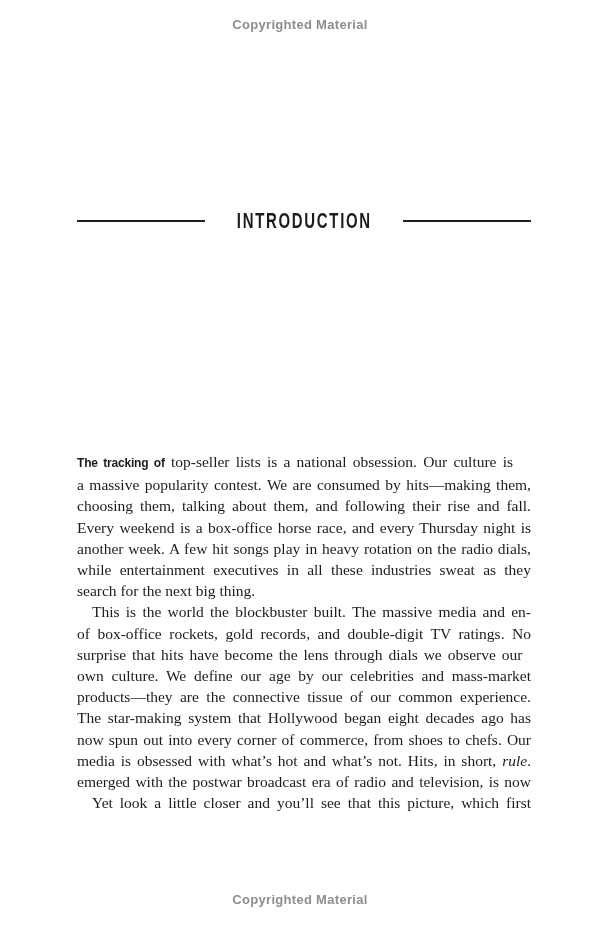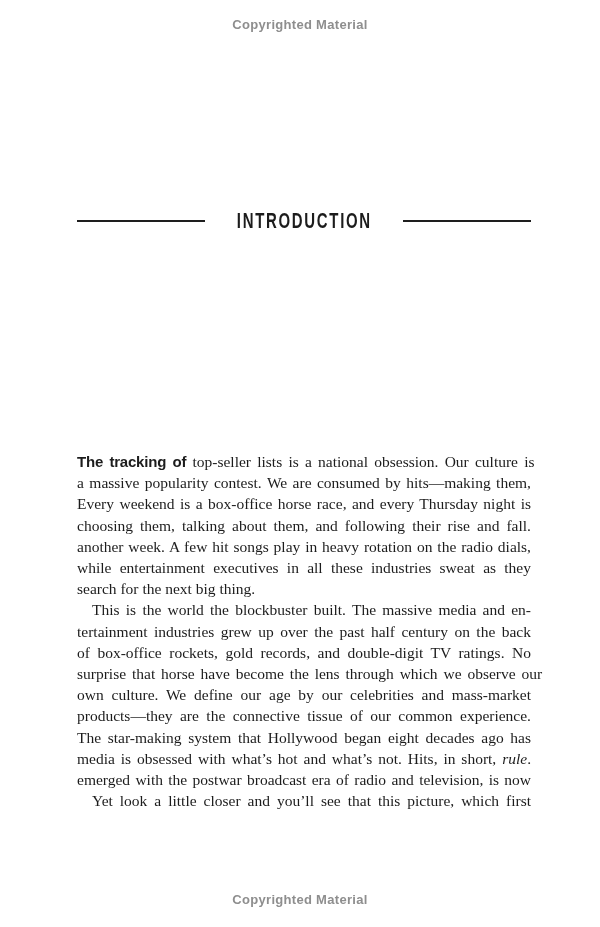--- a/index.html
+++ b/index.html
@@ -49,50 +49,50 @@
     color: #1c1c1c;
   }
   .line { white-space: nowrap; }
   .line.indent { padding-left: 15px; }
   .inner { display: inline-block; }
   .seg-normal { }
   .seg-italic { font-style: italic; }
   .seg-lead {
     font-family: "Liberation Sans", sans-serif;
     font-weight: 700;
-    font-size: 15px;
+    font-size: 12px;
     letter-spacing: -0.2px;
   }
 </style>
 </head>
 <body>
 
 <div class="page">
   <div class="notice notice-top">Copyrighted Material</div>
 
   <div class="heading-block">
     <div class="rule"></div>
     <div class="heading-text">INTRODUCTION</div>
     <div class="rule"></div>
   </div>
 
   <div class="body-text">
       <div class="line j" style="word-spacing: 2.35227px;"><span class="inner"><span class="seg-lead">The tracking of</span><span class="seg-normal"> top-seller lists is a national obsession. Our culture is</span></span></div>
       <div class="line j" style="word-spacing: 1.58854px;"><span class="inner"><span class="seg-normal">a massive popularity contest. We are consumed by hits—making them,</span></span></div>
+      <div class="line j" style="word-spacing: 3.17031px;"><span class="inner"><span class="seg-normal">choosing them, talking about them, and following their rise and fall.</span></span></div>
       <div class="line j" style="word-spacing: 1.57102px;"><span class="inner"><span class="seg-normal">Every weekend is a box-office horse race, and every Thursday night is</span></span></div>
-      <div class="line j" style="word-spacing: 3.17031px;"><span class="inner"><span class="seg-normal">choosing them, talking about them, and following their rise and fall.</span></span></div>
       <div class="line j" style="word-spacing: 0.981971px;"><span class="inner"><span class="seg-normal">another week. A few hit songs play in heavy rotation on the radio dials,</span></span></div>
       <div class="line j" style="word-spacing: 4.38889px;"><span class="inner"><span class="seg-normal">while entertainment executives in all these industries sweat as they</span></span></div>
       <div class="line"><span class="inner"><span class="seg-normal">search for the next big thing.</span></span></div>
       <div class="line indent j" style="word-spacing: 2.36648px;"><span class="inner"><span class="seg-normal">This is the world the blockbuster built. The massive media and en-</span></span></div>
-      <div class="line j" style="word-spacing: 2.57386px;"><span class="inner"><span class="seg-normal">tertainment industries grew up over the past half century on the back</span></span></div>
       <div class="line j" style="word-spacing: 3.66667px;"><span class="inner"><span class="seg-normal">of box-office rockets, gold records, and double-digit TV ratings. No</span></span></div>
-      <div class="line j" style="word-spacing: 2.02415px;"><span class="inner"><span class="seg-normal">surprise that horse have become the lens through which we observe our</span></span></div>
+      <div class="line j" style="word-spacing: 2.02415px;"><span class="inner"><span class="seg-normal">surprise that hits have become the lens through dials we observe our</span></span></div>
       <div class="line j" style="word-spacing: 3.93281px;"><span class="inner"><span class="seg-normal">own culture. We define our age by our celebrities and mass-market</span></span></div>
       <div class="line j" style="word-spacing: 3.54102px;"><span class="inner"><span class="seg-normal">products—they are the connective tissue of our common experience.</span></span></div>
       <div class="line j" style="word-spacing: 2.79514px;"><span class="inner"><span class="seg-normal">The star-making system that Hollywood began eight decades ago has</span></span></div>
+      <div class="line j" style="word-spacing: 1.24609px;"><span class="inner"><span class="seg-normal">now spun out into every corner of commerce, from shoes to chefs. Our</span></span></div>
       <div class="line j" style="word-spacing: 2.02734px;"><span class="inner"><span class="seg-normal">media is obsessed with what’s hot and what’s not. Hits, in short, </span><span class="seg-italic">rule</span><span class="seg-normal">.</span></span></div>
       <div class="line j" style="word-spacing: 1.46449px;"><span class="inner"><span class="seg-normal">emerged with the postwar broadcast era of radio and television, is now</span></span></div>
       <div class="line indent j" style="word-spacing: 3.10156px;"><span class="inner"><span class="seg-normal">Yet look a little closer and you’ll see that this picture, which first</span></span></div>
     </div>
 
   <div class="notice notice-bottom">Copyrighted Material</div>
 </div>
 
 </body></html>

